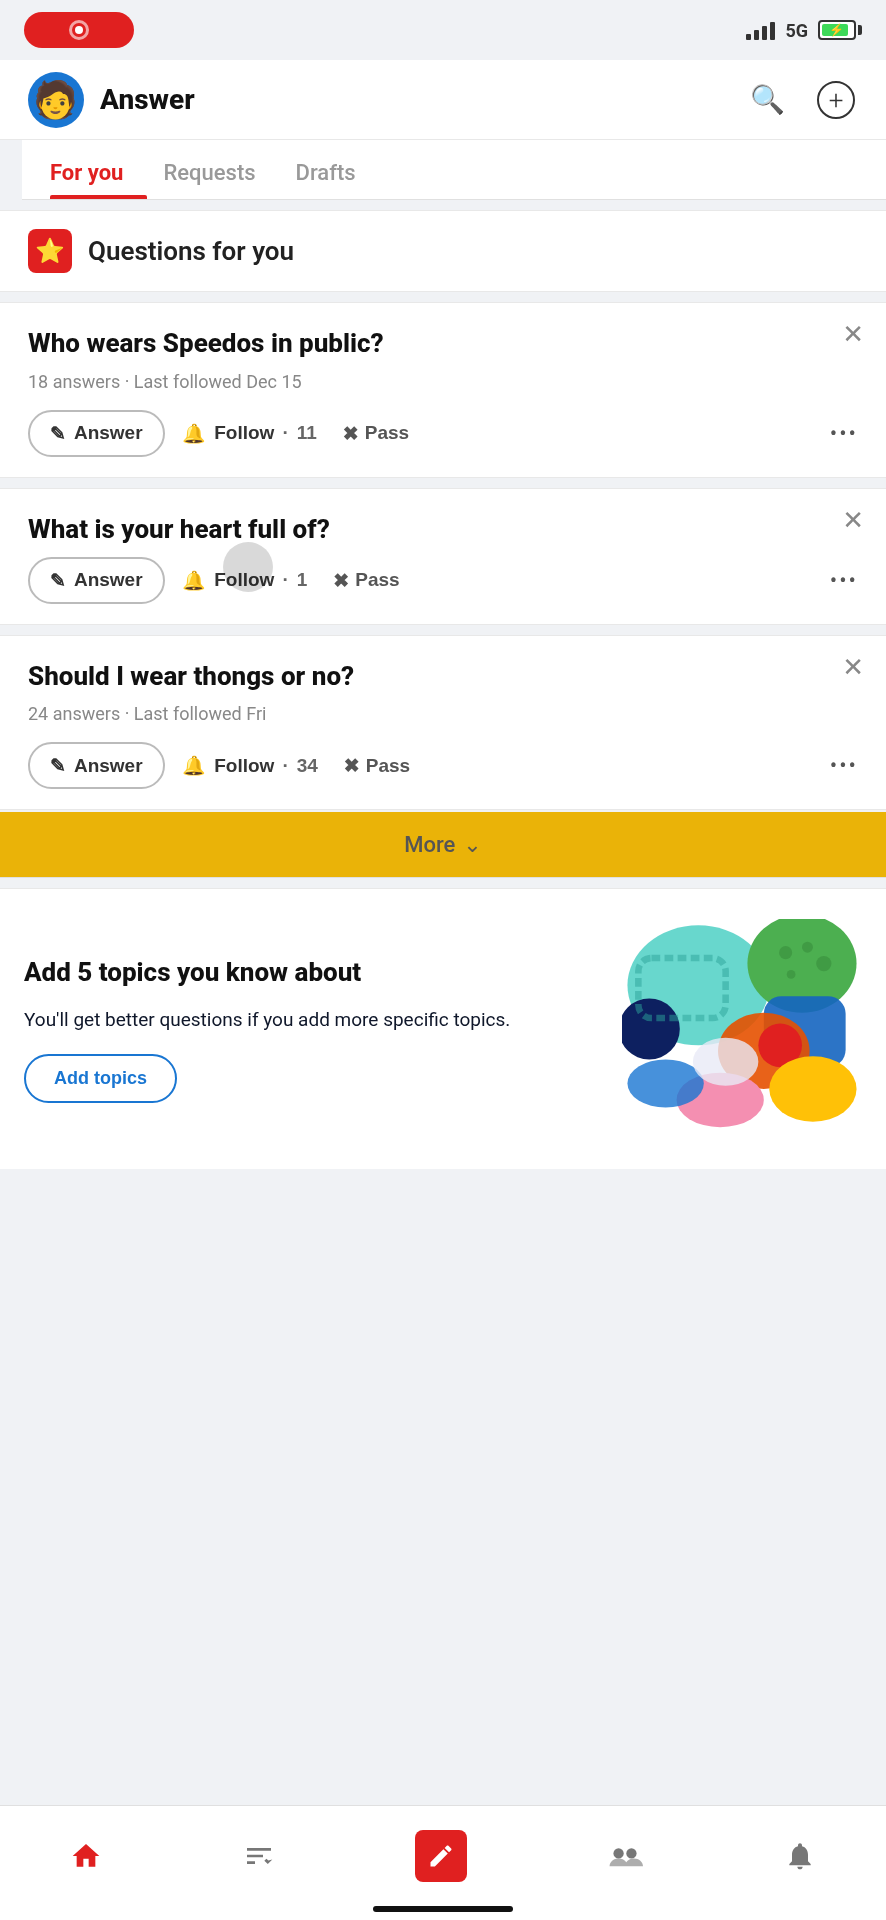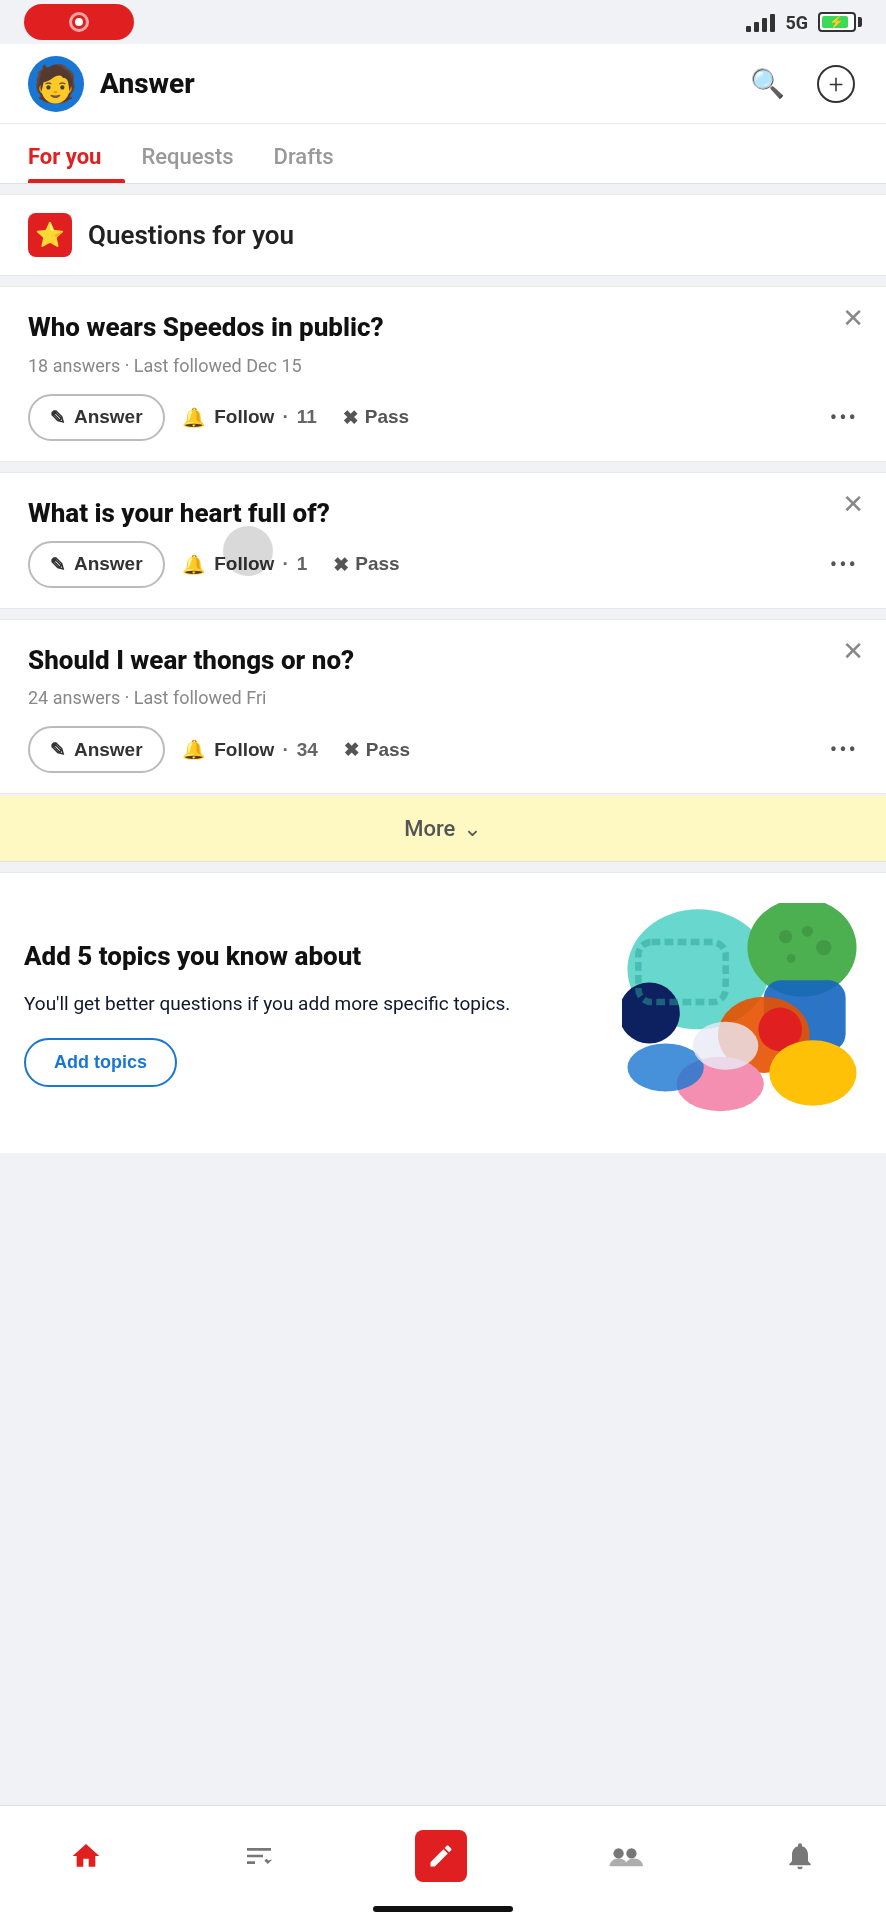--- a/index.html
+++ b/index.html
@@ -9,21 +9,21 @@
       background: #f0f2f5;
       width: 886px;
       min-height: 1920px;
       position: relative;
       overflow-x: hidden;
     }
 
     
     .status-bar {
       background: #f0f2f5;
-      height: 44px;
+      height: 60px;
       display: flex;
       align-items: center;
       justify-content: space-between;
       padding: 0 24px;
     }
     .status-bar-left {
       display: flex;
       align-items: center;
     }
     .status-pill {
@@ -176,20 +176,21 @@
       color: #333;
       font-weight: 300;
     }
 
     
     .tabs {
       background: white;
       display: flex;
       border-bottom: 1px solid #e0e0e0;
       padding: 0 28px;
+      margin-left: 22px;
     }
     .tab {
       padding: 20px 24px 14px 0;
       font-size: 22px;
       font-weight: 500;
       color: #999;
       cursor: pointer;
       position: relative;
       margin-right: 16px;
     }
@@ -319,21 +320,21 @@
       cursor: pointer;
       letter-spacing: 2px;
     }
     .follow-count {
       font-size: 19px;
       color: #666;
     }
 
     
     .more-btn-container {
-      background: #fef9c3;
+      background: #eab308;
       padding: 20px;
       text-align: center;
       border-bottom: 1px solid #e0e0e0;
       margin-top: 2px;
     }
     .more-btn {
       font-size: 22px;
       color: #555;
       font-weight: 500;
       cursor: pointer;

